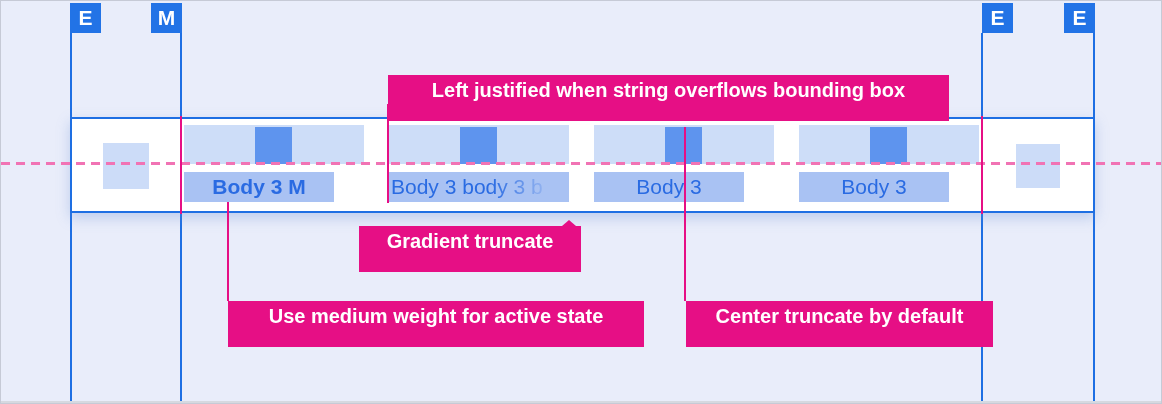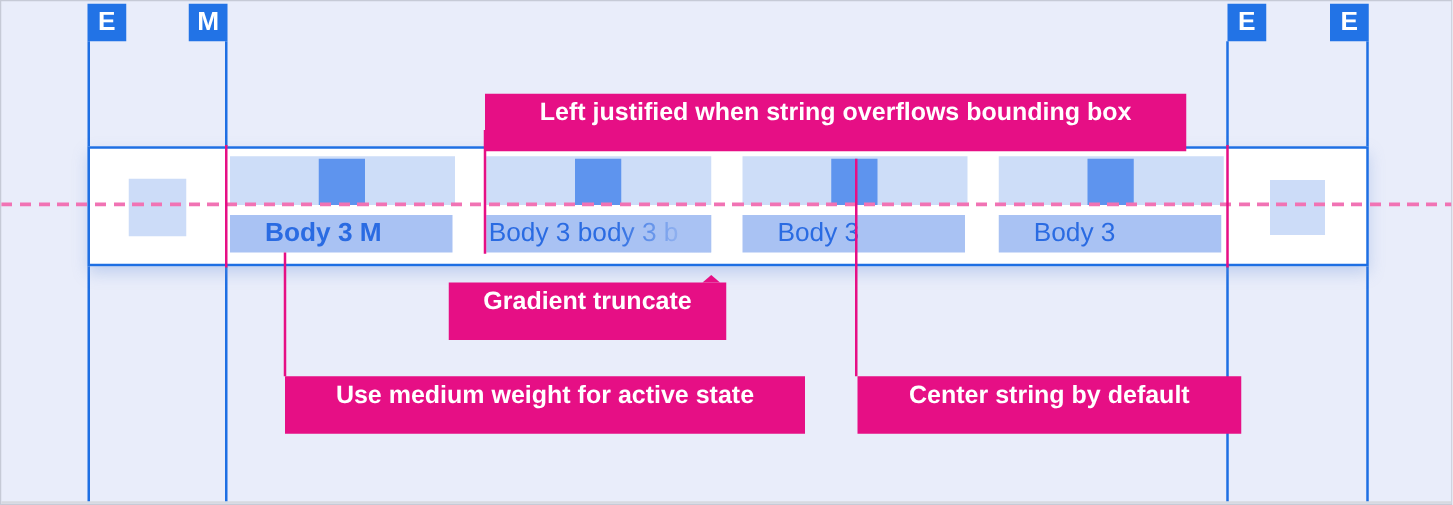--- a/index.html
+++ b/index.html
@@ -28,21 +28,21 @@
     z-index:2;
   }
   .sq{position:absolute;background:#ccdcf8;z-index:2;}
   
   .tab{position:absolute;top:116px;width:180px;height:96px;z-index:2;}
   .tab-strip{position:absolute;left:0;top:8px;width:180px;height:39px;background:#cdddf8;}
   .tab-icon{position:absolute;left:71px;top:2px;width:37px;height:37px;background:#5e94ee;}
   .tab-label{
     position:absolute;left:0;top:55px;width:150px;height:30px;
     background:#a9c2f3;color:#2a6be2;font-size:21px;line-height:30px;
-    white-space:nowrap;overflow:hidden;padding-left:28px;
+    text-align:center;white-space:nowrap;overflow:hidden;
   }
   .tab-label.active{font-weight:bold;}
   .tab-label.left{text-align:left;padding-left:2px;width:178px;}
   .fade{position:absolute;right:0;top:0;width:78px;height:30px;
     background:linear-gradient(90deg, rgba(169,194,243,0) 0%, #a9c2f3 82%);}
   
   .dashline{
     position:absolute;left:0;top:161px;width:1162px;height:3px;z-index:3;
     background:repeating-linear-gradient(90deg,#f173b4 0 9px,rgba(0,0,0,0) 9px 15px);
   }
@@ -129,16 +129,16 @@
 
   <div class="callout" style="left:387px;top:74px;width:561px">Left justified when string overflows bounding box</div>
 
   <div class="callout" style="left:227px;top:300px;width:416px">Use medium weight for active state</div>
 
   <div class="callout" style="left:358px;top:225px;width:222px">
     <div class="pointer"></div>
     <span>Gradient truncate</span>
   </div>
 
-  <div class="callout" style="left:685px;top:300px;width:307px">Center string by default</div>
+  <div class="callout" style="left:685px;top:300px;width:307px">Center truncate by default</div>
 
   <div class="bottom-strip"></div>
 </div>
 
 </body></html>

